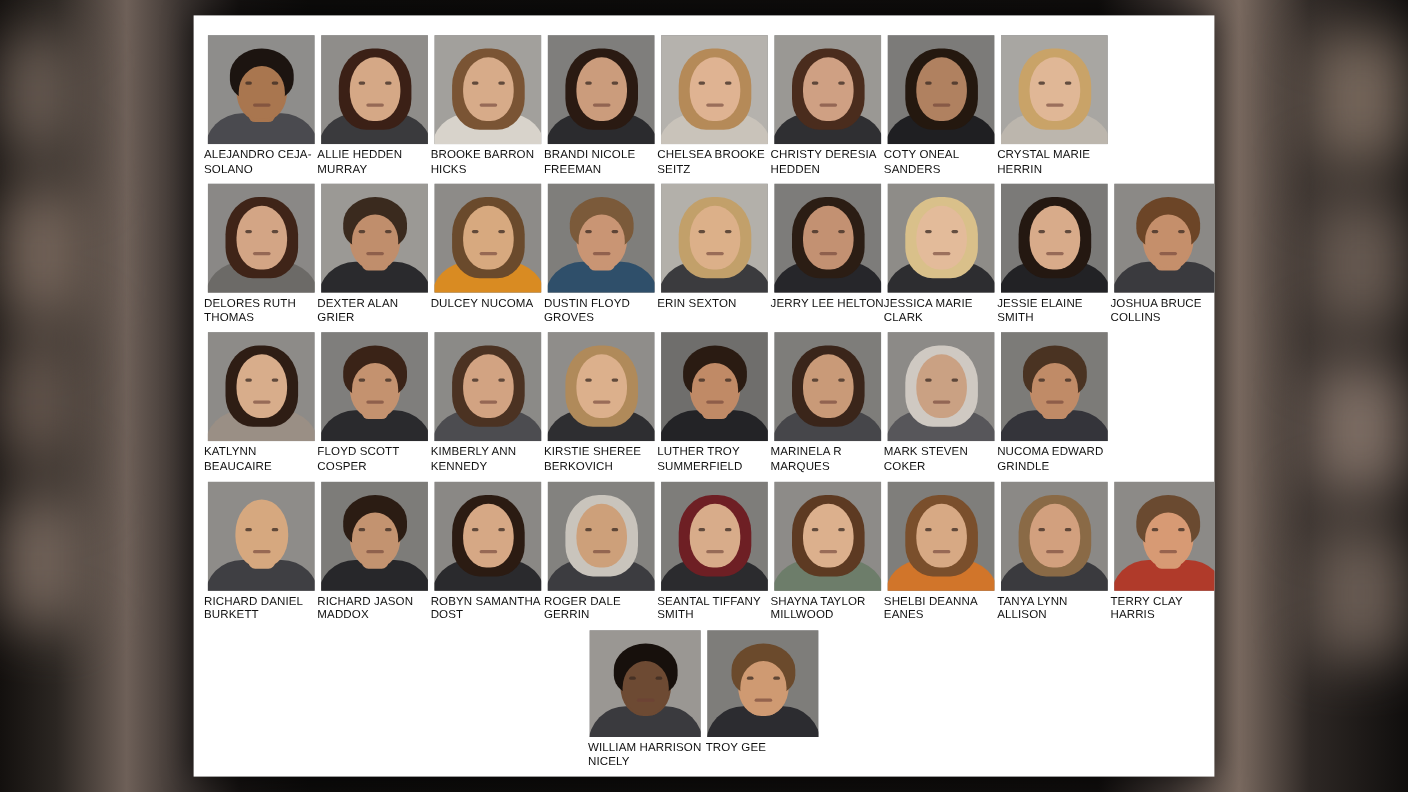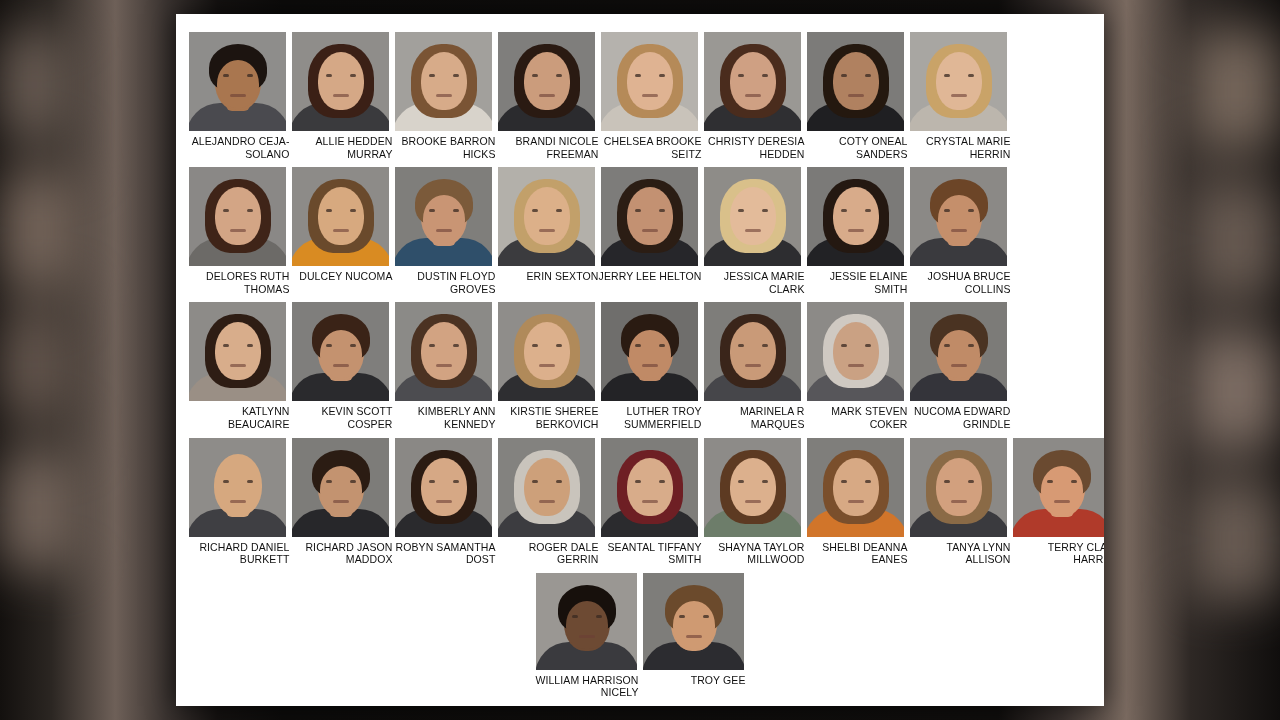--- a/index.html
+++ b/index.html
@@ -147,21 +147,21 @@
     left: 50%;
     margin-left: -8px;
     width: 16px;
     height: 3px;
     border-radius: 2px;
     background: #6d4036;
     opacity: .6;
   }
   .name {
     margin-top: 4px;
-    text-align: right;
+    text-align: left;
     font-size: 10.5px;
     line-height: 12.6px;
     color: #111;
     letter-spacing: .1px;
     width: 104px;
   }
   .row.last .cell { width: 101px; }
   .row.last .photo { width: 101px; height: 97px; }
 </style>
 </head>
@@ -300,20 +300,34 @@
             <div class="hair long" style="background:#3f2418"></div>
             <div class="head" style="background:#d3a585"></div>
             <div class="eye l"></div>
               <div class="eye r"></div>
               <div class="mouth"></div>
           </div>
           <div class="name">DELORES RUTH THOMAS</div>
         </div>
         <div class="cell">
           <div class="photo">
+            <div class="bg" style="background:#9b9995"></div>
+            <div class="shoulders" style="background:#2a2a2d"></div>
+            <div class="neck" style="background:#c08e6c"></div>
+            <div class="head" style="background:#c08e6c"></div>
+            <div class="hair" style="background:#3a2a1e"></div>
+            <div class="head" style="background:#c08e6c;top:28px;height:48px;width:42px"></div>
+            <div class="eye l"></div>
+              <div class="eye r"></div>
+              <div class="mouth"></div>
+          </div>
+          <div class="name">DEXTER ALAN GRIER</div>
+        </div>
+        <div class="cell">
+          <div class="photo">
             <div class="bg" style="background:#8d8b88"></div>
             <div class="shoulders" style="background:#d98b22"></div>
             <div class="neck" style="background:#d7a97f"></div>
             <div class="hair long" style="background:#6a4a2c"></div>
             <div class="head" style="background:#d7a97f"></div>
             <div class="eye l"></div>
               <div class="eye r"></div>
               <div class="mouth"></div>
           </div>
           <div class="name">DULCEY NUCOMA</div>
@@ -419,21 +433,21 @@
             <div class="bg" style="background:#7f7e7c"></div>
             <div class="shoulders" style="background:#2a2a2d"></div>
             <div class="neck" style="background:#c4926f"></div>
             <div class="head" style="background:#c4926f"></div>
             <div class="hair" style="background:#3a2317"></div>
             <div class="head" style="background:#c4926f;top:28px;height:48px;width:42px"></div>
             <div class="eye l"></div>
               <div class="eye r"></div>
               <div class="mouth"></div>
           </div>
-          <div class="name">KEVIN SCOTT COSPER</div>
+          <div class="name">FLOYD SCOTT COSPER</div>
         </div>
         <div class="cell">
           <div class="photo">
             <div class="bg" style="background:#8b8a87"></div>
             <div class="shoulders" style="background:#4c4c50"></div>
             <div class="neck" style="background:#d2a382"></div>
             <div class="hair long" style="background:#4b3222"></div>
             <div class="head" style="background:#d2a382"></div>
             <div class="eye l"></div>
               <div class="eye r"></div>

